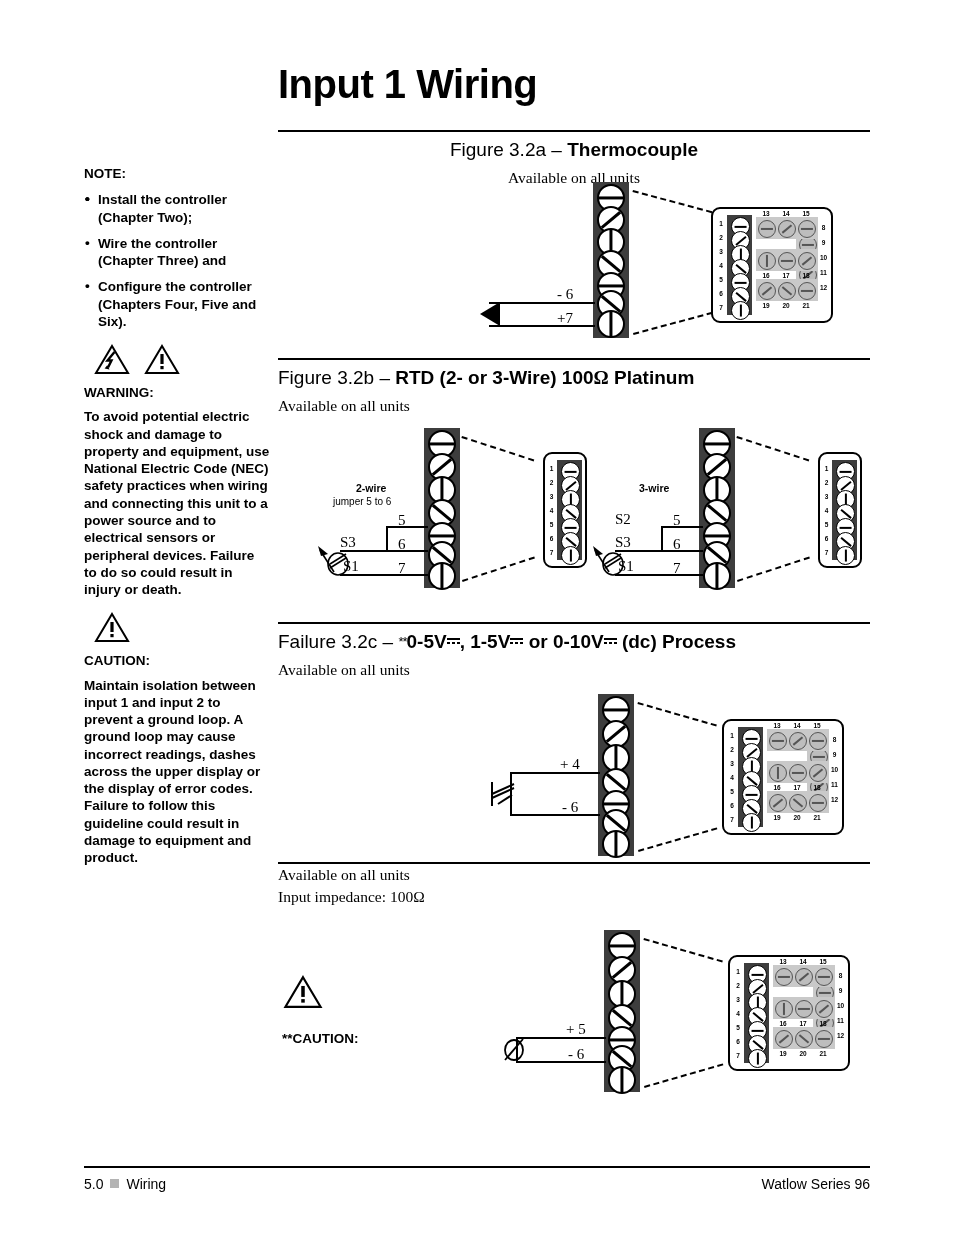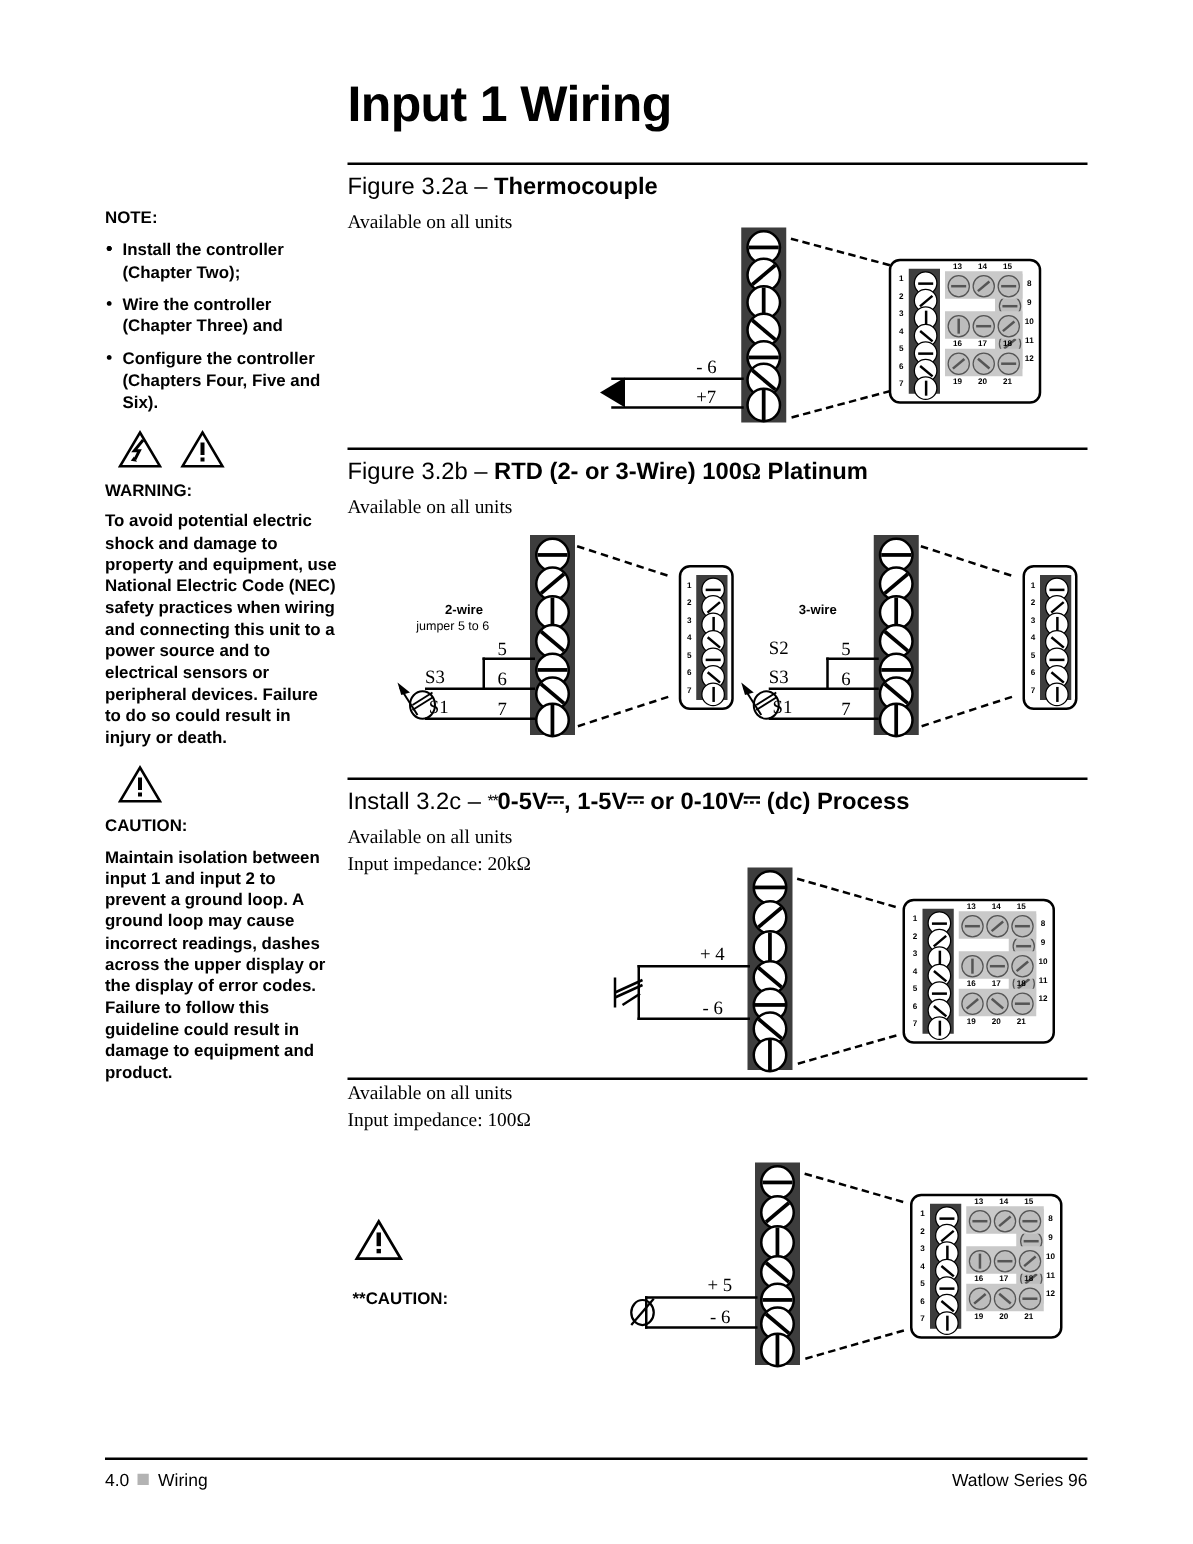--- a/index.html
+++ b/index.html
@@ -134,21 +134,21 @@
       <rect x="16.4" y="22" width="3.2" height="3.2" fill="#000"></rect>
     </svg>
   </div>
 
   <div class="blk">
     <div class="t">CAUTION:</div>
     <div>Maintain isolation between input 1 and input 2 to prevent a ground loop. A ground loop may cause incorrect readings, dashes across the upper display or the display of error codes. Failure to follow this guideline could result in damage to equipment and product.</div>
   </div>
 </div>
 
-<div class="abs" style="left:278px;top:130px;">
+<div class="abs" style="left:278px;top:130px;text-align:center;">
   <div class="fig-rule"></div>
   <div class="fig-head">
     <span class="lbl">Figure 3.2a – </span><span class="ttl">Thermocouple</span>
   </div>
   <div class="fig-sub">Available on all units</div>
 </div>
 
 <div class="strip" style="left:593px;top:182px;height:156px;">
   <div class="scr s-h" style="top:2px;   width:24px;height:24px;">
       <span class="slot"></span>
@@ -437,24 +437,23 @@
     </div>
     <div class="pn" style="left: 1px; top: 95px; width: 11px;">7</div>
     <div class="gblk" style="left: 41px; top: 10px; width: 14px; height: 22px;"></div>
     <div class="gblk" style="left: 41px; top: 40px; width: 14px; height: 22px;"></div>
     <div class="gblk" style="left: 41px; top: 70px; width: 14px; height: 22px;"></div>
   </div>
 
 <div class="abs" style="left:278px;top:622px;">
   <div class="fig-rule"></div>
   <div class="fig-head">
-    <span class="lbl">Install 3.2c – </span><span class="ast">**</span><span class="ttl">0-5V</span><span class="dcs"><i></i><i></i><i></i><i></i></span><span class="ttl">, 1-5V</span><span class="dcs"><i></i><i></i><i></i><i></i></span><span class="ttl"> or 0-10V</span><span class="dcs"><i></i><i></i><i></i><i></i></span><span class="ttl"> (dc) Process</span>
+    <span class="lbl">Failure 3.2c – </span><span class="ast">**</span><span class="ttl">0-5V</span><span class="dcs"><i></i><i></i><i></i><i></i></span><span class="ttl">, 1-5V</span><span class="dcs"><i></i><i></i><i></i><i></i></span><span class="ttl"> or 0-10V</span><span class="dcs"><i></i><i></i><i></i><i></i></span><span class="ttl"> (dc) Process</span>
   </div>
   <div class="fig-sub">Available on all units</div>
-  <div class="fig-sub">Input impedance: 20kΩ</div>
 </div>
 
 <div class="strip" style="left:598px;top:694px;height:162px;">
   <div class="scr s-h" style="top:2px;  width:24px;height:24px;">
       <span class="slot"></span>
     </div>
   <div class="scr s-d1" style="top:26px; width:24px;height:24px;">
       <span class="slot"></span>
     </div>
   <div class="scr s-v" style="top:50px; width:24px;height:24px;">
@@ -718,16 +717,16 @@
     <div class="pn" style="left: 64px; top: 93px; width: 18px;">20</div>
     <div class="gscr" style="left: 85px; top: 73px; width: 16px; height: 16px;">
       <span class="slot" style="width: 76%; height: 13%; transform: translate(-50%, -50%);"></span>
     </div>
     <div class="pn" style="left: 84px; top: 93px; width: 18px;">21</div>
   </div>
 
 <div class="abs" id="footer-rule"></div>
 <div class="abs" id="footer">
   <div>
-    <span>4.0</span><span class="sq"></span><span>Wiring</span>
+    <span>5.0</span><span class="sq"></span><span>Wiring</span>
   </div>
   <div>Watlow Series 96</div>
 </div>
 
 </body></html>

